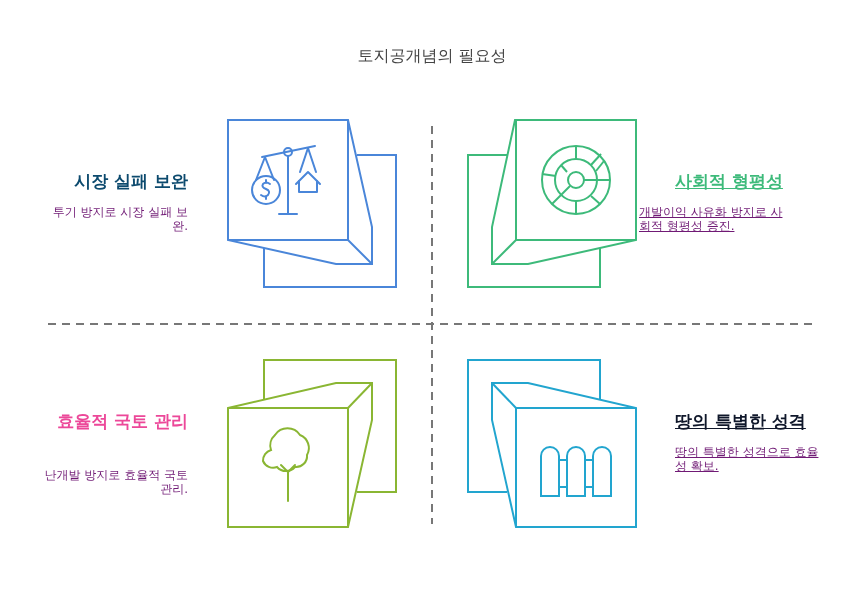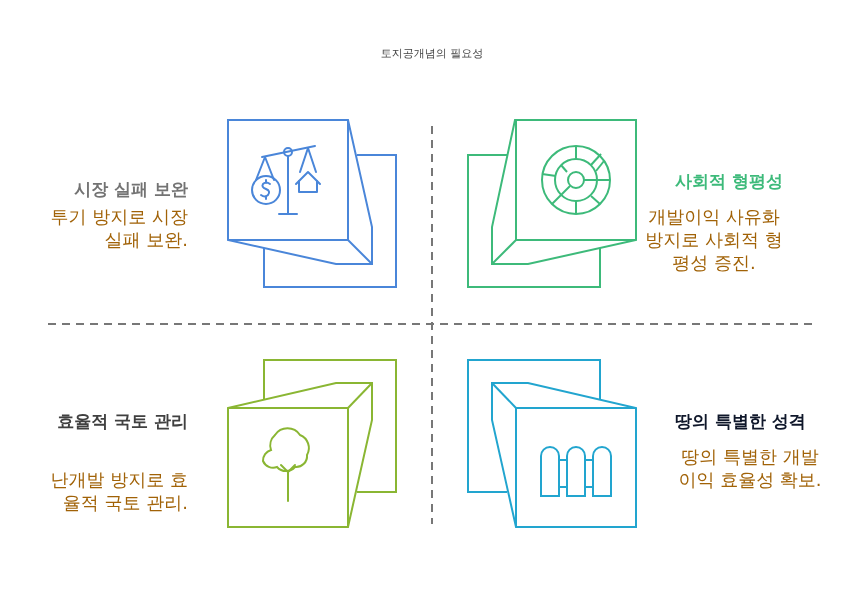--- a/index.html
+++ b/index.html
@@ -1,37 +1,37 @@
 <!DOCTYPE html>
 <html><head>
   <meta charset="utf-8">
   <style>
     html, body { margin: 0; padding: 0; background: #ffffff; }
     body { width: 864px; height: 600px; position: relative; overflow: hidden;
       font-family: "DejaVu Sans", "Liberation Sans", sans-serif; }
     .title { position: absolute; left: 0; width: 864px; top: 46px; text-align: center;
-      font-size: 11px; color: #444444; }
+      font-size: 16px; color: #444444; }
     .divider-svg { position: absolute; left: 0; top: 0; width: 864px; height: 600px; }
     .heading { position: absolute; font-size: 17px; font-weight: bold; white-space: nowrap; }
-    .desc { position: absolute; font-size: 18px; color: #a16207; line-height: 23px; width: 150px; }
+    .desc { position: absolute; font-size: 12px; color: #701a75; line-height: 14px; width: 150px; }
     .right { text-align: right; }
-    .left { text-align: center; }
+    .left { text-align: left; text-decoration: underline; }
     .card { position: absolute; }
   </style>
 </head>
 <body>
 
 <div class="title">토지공개념의 필요성</div>
 
 <svg class="divider-svg" viewBox="0 0 864 600">
   <line x1="48" y1="324" x2="818" y2="324" stroke="#777777" stroke-width="2" stroke-dasharray="8,6"></line>
   <line x1="432" y1="126" x2="432" y2="524" stroke="#777777" stroke-width="2" stroke-dasharray="8,6"></line>
 </svg>
 
-<div class="heading right" style="right:676px; top:178px; color:#737373;">시장 실패 보완</div>
+<div class="heading right" style="right:676px; top:170px; color:#0c4a6e;">시장 실패 보완</div>
 <div class="desc right" style="right:676px; top:205px; width:150px;">투기 방지로 시장 실패 보완.</div>
 <svg class="card" style="left:220px; top:110px;" width="190" height="190" viewBox="220 110 190 190">
   <g fill="none" stroke="#4A86D9" stroke-width="2">
     <polyline points="264,248 264,287 396,287 396,155 357,155"></polyline>
     <polygon points="228,120 348,120 372,227 372,264 336,264 228,240"></polygon>
     <line x1="348" y1="240" x2="372" y2="264"></line>
     <polyline points="228,240 348,240 348,120"></polyline>
   </g>
   <g fill="none" stroke="#4A86D9" stroke-width="2" stroke-linecap="round" stroke-linejoin="round">
     <line x1="262" y1="157" x2="315" y2="146"></line>
@@ -67,39 +67,39 @@
     <line x1="576" y1="201" x2="576" y2="214"></line>
     <line x1="542" y1="174" x2="556" y2="176"></line>
     <line x1="570" y1="186" x2="552" y2="204"></line>
     <line x1="561" y1="165" x2="567" y2="172"></line>
     <line x1="591" y1="165" x2="601" y2="154"></line>
     <line x1="596" y1="171" x2="604" y2="161"></line>
     <line x1="591" y1="196" x2="600" y2="204"></line>
   </g>
 </svg>
 
-<div class="heading right" style="right:676px; top:410px; color:#404040;">효율적 국토 관리</div>
+<div class="heading right" style="right:676px; top:410px; color:#ec4899;">효율적 국토 관리</div>
 <div class="desc right" style="right:676px; top:468px; width:150px;">난개발 방지로 효율적 국토 관리.</div>
 <svg class="card" style="left:220px; top:350px;" width="190" height="190" viewBox="220 350 190 190">
   <g fill="none" stroke="#8AB633" stroke-width="2">
     <polyline points="264,399 264,360 396,360 396,492 357,492"></polyline>
     <polygon points="228,408 336,383 372,383 372,420 348,527 228,527"></polygon>
     <line x1="348" y1="408" x2="372" y2="383"></line>
     <polyline points="228,408 348,408 348,527"></polyline>
   </g>
   <g fill="none" stroke="#8AB633" stroke-width="2" stroke-linecap="round">
     <path d="M271,450 a14,14 0 0 1 4,-15 a15,15 0 0 1 25,0 a14,14 0 0 1 7,20 a11,11 0 0 1 -12,12 a12,12 0 0 1 -18,0 a11,11 0 0 1 -14,-6 a11,11 0 0 1 8,-11 z"></path>
     <line x1="288" y1="472" x2="288" y2="501"></line>
     <line x1="281" y1="465" x2="288" y2="472"></line>
     <line x1="295" y1="465" x2="288" y2="472"></line>
   </g>
 </svg>
 
 <div class="heading left" style="left:675px; top:410px; color:#0f172a;">땅의 특별한 성격</div>
-<div class="desc left" style="left:675px; top:445px; width:150px;">땅의 특별한 개발이익 효율성 확보.</div>
+<div class="desc left" style="left:675px; top:445px; width:150px;">땅의 특별한 성격으로 효율성 확보.</div>
 <svg class="card" style="left:460px; top:350px;" width="190" height="190" viewBox="460 350 190 190">
   <g fill="none" stroke="#22A5CF" stroke-width="2">
     <polyline points="507,492 468,492 468,360 600,360 600,399"></polyline>
     <polygon points="492,383 528,383 636,408 636,527 516,527 492,420"></polygon>
     <line x1="516" y1="408" x2="492" y2="383"></line>
     <polyline points="636,408 516,408 516,527"></polyline>
   </g>
   <g fill="none" stroke="#22A5CF" stroke-width="2">
     <path d="M541,496 v-40 a9,9 0 0 1 18,0 v40 z"></path>
     <path d="M567,496 v-40 a9,9 0 0 1 18,0 v40 z"></path>

